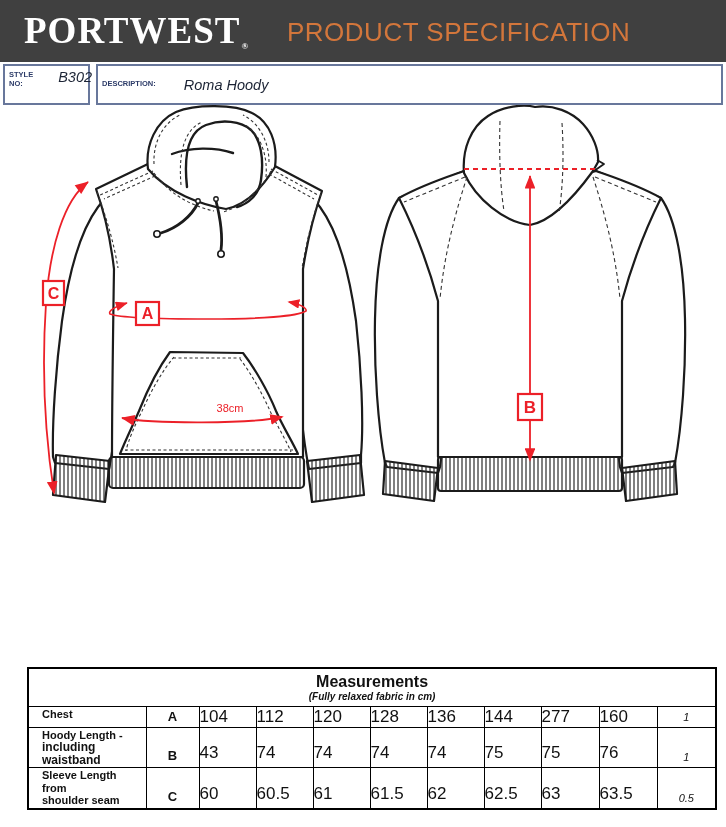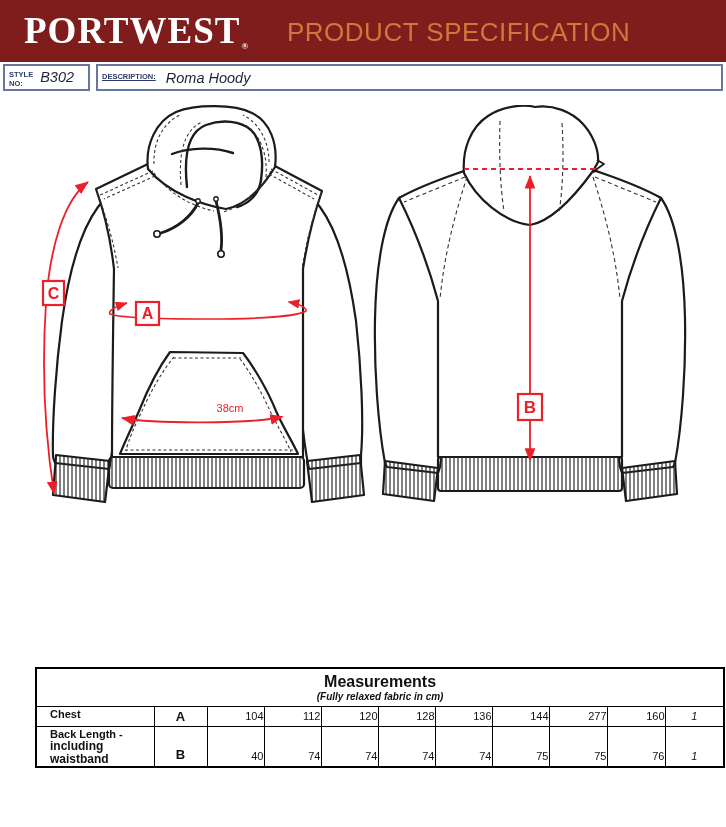--- a/index.html
+++ b/index.html
@@ -4,62 +4,62 @@
 <style>
   * { margin:0; padding:0; box-sizing:border-box; }
   html,body { background:#fff; }
   .page {
     position:relative; width:726px; height:827px; background:#fff;
     font-family:"Liberation Sans", sans-serif; overflow:hidden;
   }
   
   .header {
     position:absolute; left:0; top:0; width:726px; height:62px;
-    background:#7f1d1d; display:flex; align-items:center;
+    background:#404040; display:flex; align-items:center;
   }
   .brand {
     position:absolute; left:24px; top:9px;
     font-family:"Liberation Serif", serif; font-weight:bold;
     font-size:37px; color:#ffffff; letter-spacing:1px;
   }
   .brand sup { font-size:9px; vertical-align:baseline; position:relative; top:6px; left:1px;}
   .spec-title {
     position:absolute; left:287px; top:17px;
     font-size:26px; font-weight:400; color:#d3763b; letter-spacing:0.5px;
   }
   
   .ref-box {
-    position:absolute; top:64px; height:27px; background:#fff;
-    border:2px solid #68779b; display:flex; align-items:flex-start; padding:2px 4px;
+    position:absolute; top:64px; height:41px; background:#fff;
+    border:2px solid #68779b; display:flex; align-items:flex-start; padding:2px 4px;gap:18px;
   }
   .style-box { left:3px; width:87px; }
   .desc-box  { left:96px; width:627px; align-items:center; }
   .ref-label { font-size:7.5px; font-weight:bold; color:#2c3b68; line-height:8.5px; padding-top:3px; }
   .ref-value { font-size:14.5px; color:#1c2435; margin-left:7px; padding-top:1px;font-style:italic; }
-  .desc-box .ref-label { padding-top:0;text-decoration:underline; }
+  .desc-box .ref-label { padding-top:0; }
   .desc-box .ref-value { margin-left:10px;text-align:center; }
   
   .front-svg { position:absolute; left:30px; top:105px; }
   .back-svg  { position:absolute; left:372px; top:105px; }
   
   .meas-table {
-    position:absolute; left:35px; top:667px; width:688px;
+    position:absolute; left:27px; top:667px; width:688px;
     border-collapse:collapse; table-layout:fixed;
     border:2.5px solid #000;
   }
   .meas-table td, .meas-table th { border:1.6px solid #000; color:#111; overflow:hidden; }
   .title-cell { text-align:center; vertical-align:middle; height:38px; }
   .tbl-title { font-size:16px; font-weight:bold; line-height:19px; }
   .tbl-subtitle { font-size:10px; font-weight:bold; font-style:italic; line-height:11px; }
   .hdr-row th { font-size:11px; font-weight:bold; height:21px; text-align:center; vertical-align:middle; }
   .hdr-row th:first-child { text-align:center; }
   .area-cell { font-size:11px; font-weight:bold; text-align:left; padding:1px 13px; vertical-align:top; line-height:12.5px;}
   .area-line2-small { font-size:12px; }
   .code-cell { font-size:13px; font-weight:bold; text-align:center; vertical-align:middle; }
-  .val-cell  { font-size:11px; text-align:right; vertical-align:middle; }
+  .val-cell  { font-size:17px; text-align:left; vertical-align:middle; }
   .tol-cell  { font-size:11px; font-style:italic; text-align:center; vertical-align:middle; }
   .r1 td { height:20px; }
   .r2 td { height:37px; }
   .r3 td { height:38px; }
   .r2 .code-cell,.r2 .val-cell,.r2 .tol-cell,
   .r3 .code-cell,.r3 .val-cell,.r3 .tol-cell { vertical-align:bottom; padding-bottom:4px; }
 </style>
 </head>
 <body>
 
@@ -225,30 +225,46 @@
         <td class="val-cell">120</td>
         <td class="val-cell">128</td>
         <td class="val-cell">136</td>
         <td class="val-cell">144</td>
         <td class="val-cell">277</td>
         <td class="val-cell">160</td>
         <td class="tol-cell">1</td>
       </tr>
       <tr class="r2">
         <td class="area-cell">
-          <div>Back Length -</div>
+          <div>Hoody Length -</div>
           <div class="area-line2-small">including waistband</div>
         </td>
         <td class="code-cell">B</td>
-        <td class="val-cell">40</td>
+        <td class="val-cell">43</td>
         <td class="val-cell">74</td>
         <td class="val-cell">74</td>
         <td class="val-cell">74</td>
         <td class="val-cell">74</td>
         <td class="val-cell">75</td>
         <td class="val-cell">75</td>
         <td class="val-cell">76</td>
         <td class="tol-cell">1</td>
       </tr>
+      <tr class="r3">
+        <td class="area-cell">
+          <div>Sleeve Length from</div>
+          <div>shoulder seam</div>
+        </td>
+        <td class="code-cell">C</td>
+        <td class="val-cell">60</td>
+        <td class="val-cell">60.5</td>
+        <td class="val-cell">61</td>
+        <td class="val-cell">61.5</td>
+        <td class="val-cell">62</td>
+        <td class="val-cell">62.5</td>
+        <td class="val-cell">63</td>
+        <td class="val-cell">63.5</td>
+        <td class="tol-cell">0.5</td>
+      </tr>
     </tbody>
   </table>
 
 </div>
 
 </body></html>

